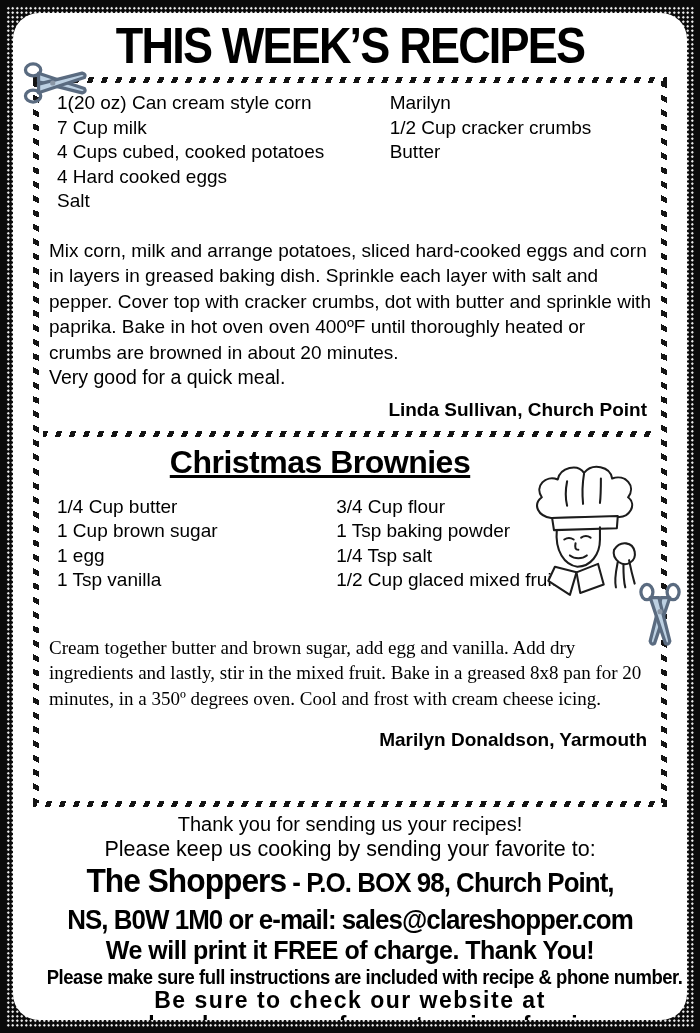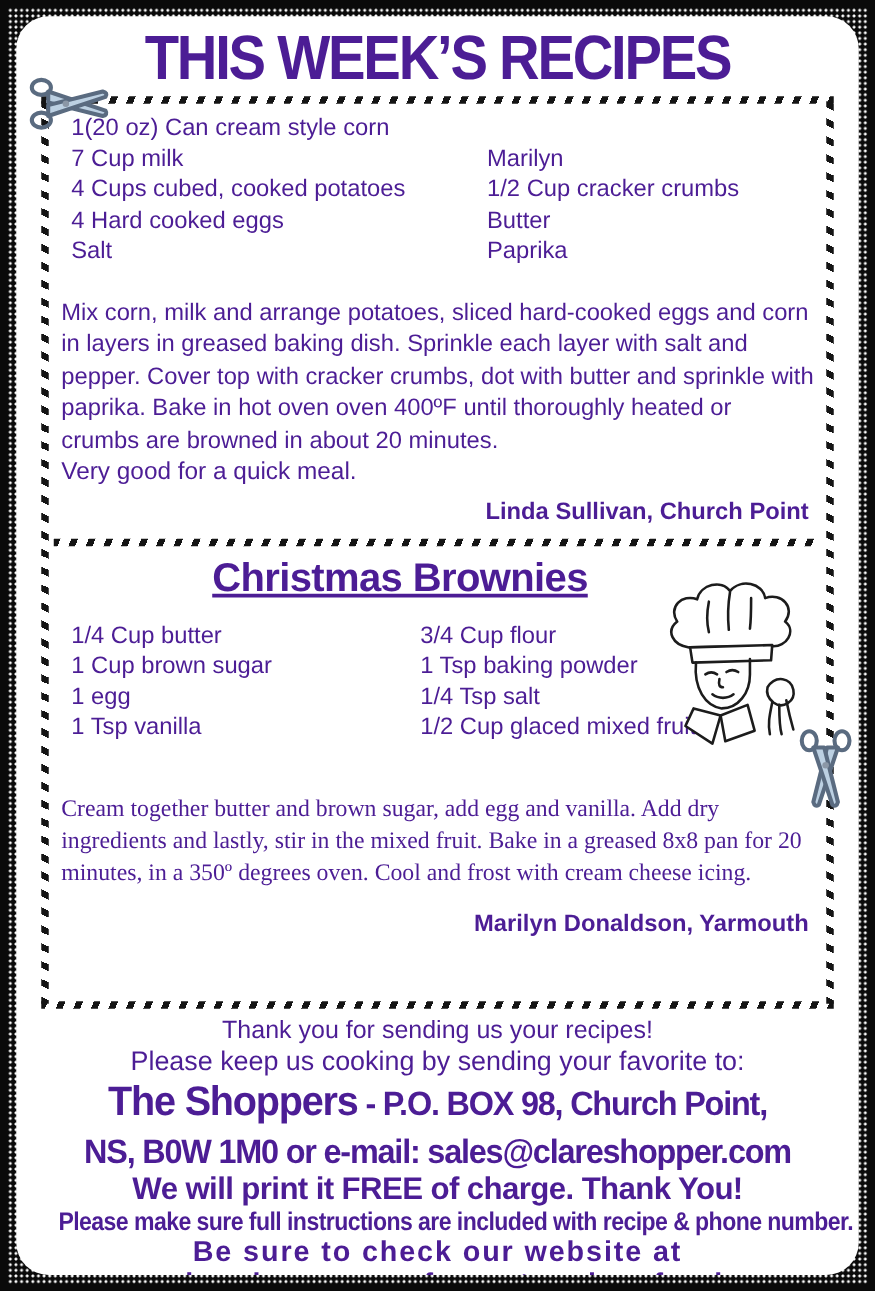--- a/index.html
+++ b/index.html
@@ -1,17 +1,17 @@
 <!DOCTYPE html>
 <html><head>
 <meta charset="utf-8">
 <style>
   html,body{margin:0;padding:0;background:#e8e8e8;}
   .page{width:700px;height:1033px;box-sizing:border-box;background:#0a0a0a;padding:6px;
-        font-family:"Liberation Sans",sans-serif;color:#4c1d95;}
+        font-family:"Liberation Sans",sans-serif;color:#000000;}
   .dotband{height:100%;box-sizing:border-box;background-color:#0a0a0a;
         background-image:radial-gradient(circle,#ffffff 1.05px,rgba(0,0,0,0) 1.3px);
         background-size:4.5px 4.5px;padding:7px;}
   .content{height:100%;box-sizing:border-box;background:#fff;border-radius:26px;
         position:relative;overflow:hidden;padding-top:4px;}
 
   .main-title{text-align:center;font-weight:bold;font-size:50px;line-height:1.08;
         letter-spacing:-2px;transform:scaleX(0.9);white-space:nowrap;margin:2px 0 0;}
 
   
@@ -26,21 +26,21 @@
   .dash-left{left:0;}
   .dash-right{right:0;}
   .dash-sep{position:static;display:block;margin:10px -6px 0;}
 
   .recipe-title-1{text-align:center;font-weight:bold;font-size:27px;line-height:34px;
         margin:8px 0 0;letter-spacing:-0.5px;}
   .recipe-title-1 span, .recipe-title-2 span{text-decoration:underline;}
   .recipe-title-2{text-align:center;font-weight:bold;font-size:32px;line-height:42px;
         margin:4px 60px 0 0;letter-spacing:-0.5px;}
 
-  .ing{display:flex;margin-top:6px;font-size:19px;line-height:24.5px;align-items:flex-end;}
+  .ing{display:flex;margin-top:6px;font-size:19px;line-height:24.5px;}
   .ing ul{list-style:none;margin:0;padding:0;}
   .ing .col-l1{flex:0 0 56%;}
   .ing .col-r1{flex:1;}
   .ing .col-l2{flex:0 0 47%;}
   .ing .col-r2{flex:1;}
   .ing li{white-space:nowrap;}
   .ing-1{padding-left:8px;}
   .ing-2{padding-left:8px;margin-top:12px;height:100px;}
 
   .instructions{font-size:19px;line-height:25.5px;margin:24px 0 0;}
@@ -102,21 +102,20 @@
             <li>1(20 oz) Can cream style corn</li>
             <li>7 Cup milk</li>
             <li>4 Cups cubed, cooked potatoes</li>
             <li>4 Hard cooked eggs</li>
             <li>Salt</li>
           </ul>
           <ul class="col-r1">
             <li>Marilyn</li>
             <li>1/2 Cup cracker crumbs</li>
             <li>Butter</li>
-            <li>Paprika</li>
           </ul>
         </div>
 
         <p class="instructions">Mix corn, milk and arrange potatoes, sliced hard-cooked eggs and corn in layers in greased baking dish. Sprinkle each layer with salt and pepper. Cover top with cracker crumbs, dot with butter and sprinkle with paprika. Bake in hot oven oven 400ºF until thoroughly heated or crumbs are browned in about 20 minutes.</p>
         <p class="note-line">Very good for a quick meal.</p>
         <div class="attribution">Linda Sullivan, Church Point</div>
 
         <div class="dash-h dash-sep"></div>
 
         <div style="position:relative;">

